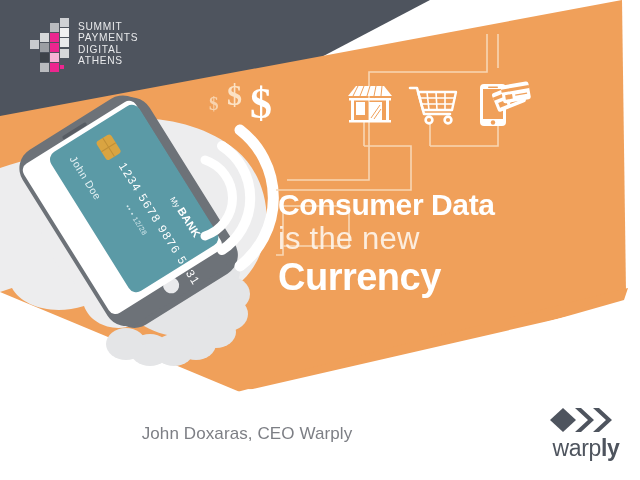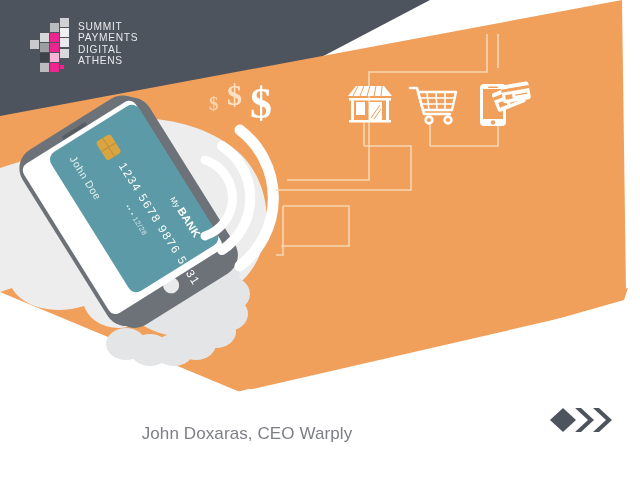--- a/index.html
+++ b/index.html
@@ -314,26 +314,34 @@
       </g>
     </svg>
     <div id="logo-wordmark">
       <div>SUMMIT</div>
       <div>PAYMENTS</div>
       <div>DIGITAL</div>
       <div>ATHENS</div>
     </div>
   </div>
 
+  <div id="headline">
+    <div class="hl-1">Consumer Data</div>
+    <div class="hl-2">is the new</div>
+    <div class="hl-3">Currency</div>
+  </div>
 
   <div id="presenter">
     <span>John Doxaras, CEO Warply</span>
   </div>
 
   <div id="warply-logo">
     <svg id="warply-mark" width="74" height="26" viewBox="0 0 74 26" xmlns="http://www.w3.org/2000/svg">
       <polygon points="14,1 27,13 14,25 1,13" fill="#4e545e"></polygon>
       <polygon points="32,1 45,13 32,25 26,25 39,13 26,1" fill="#4e545e"></polygon>
       <polygon points="50,1 63,13 50,25 44,25 57,13 44,1" fill="#4e545e"></polygon>
     </svg>
+    <div id="warply-word">
+      <span>warp</span><b>ly</b>
+    </div>
   </div>
 
 </div>
 
 </body></html>

